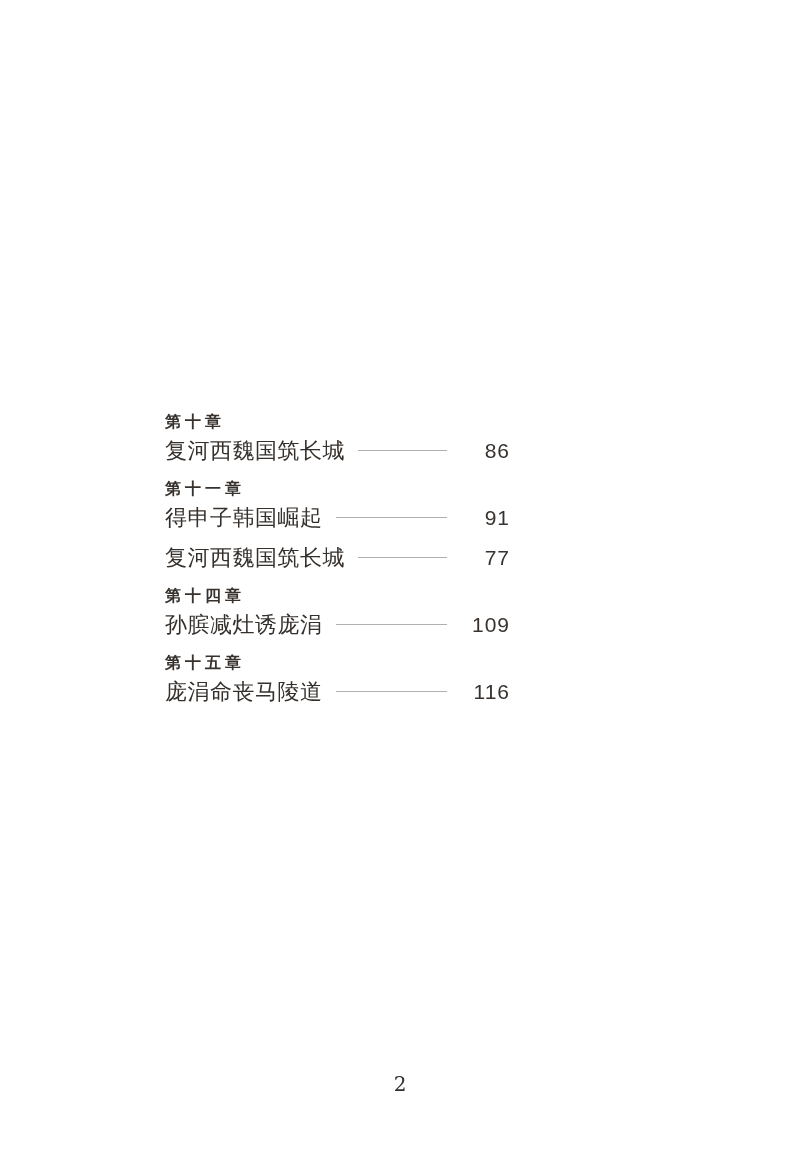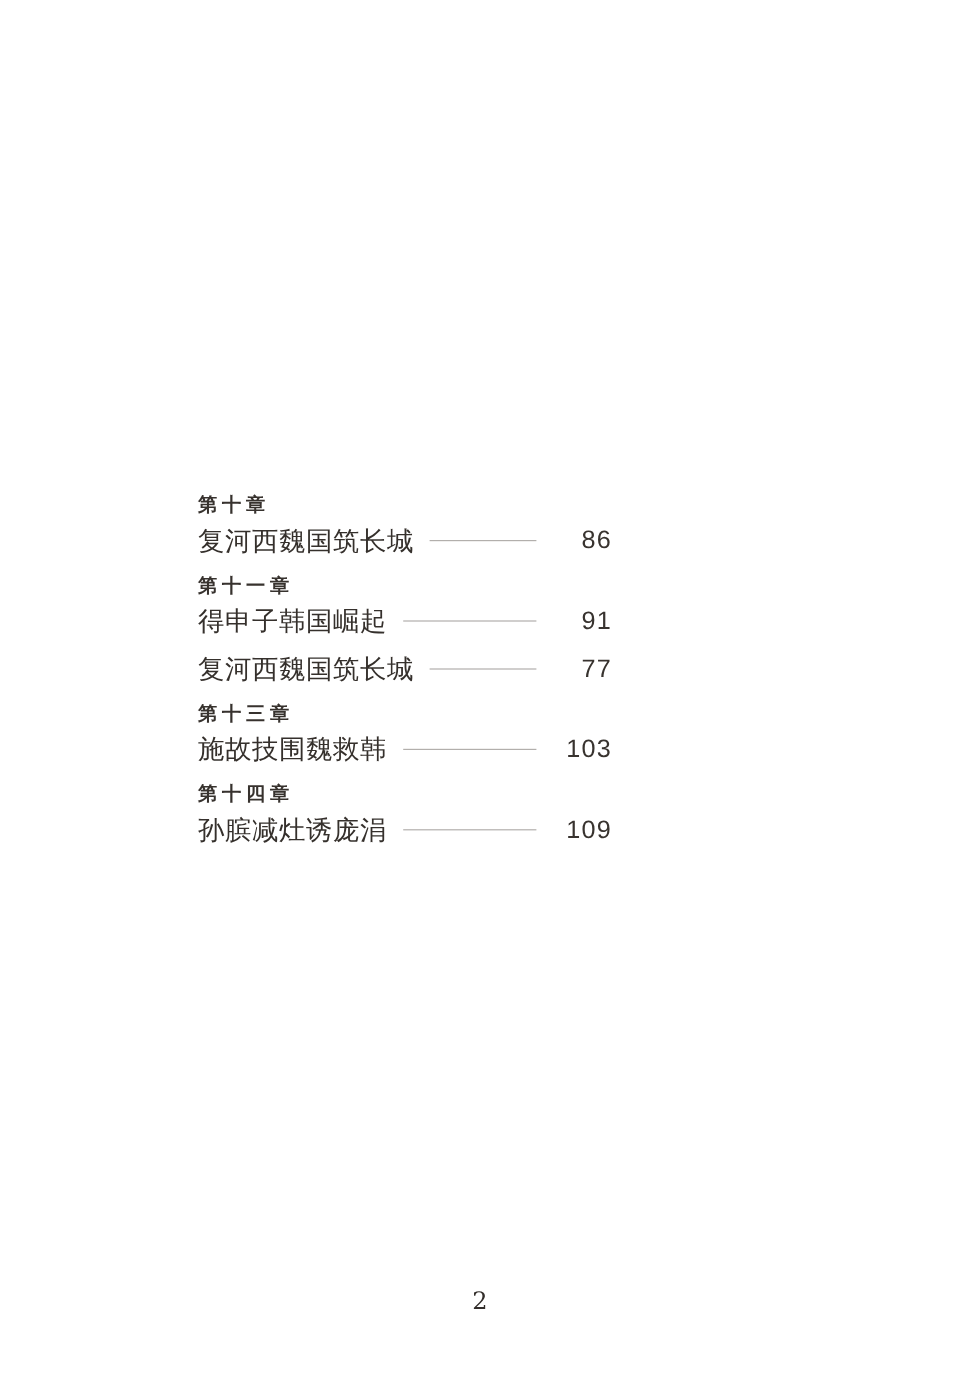--- a/index.html
+++ b/index.html
@@ -100,36 +100,36 @@
     </div>
 
     <div class="toc-entry">
       <div class="title-row">
         <span class="chapter-title">复河西魏国筑长城</span>
         <span class="leader-line"></span>
         <span class="page-ref">77</span>
       </div>
     </div>
 
-    <div class="toc-entry">
-      <div class="chapter-label">第十三章</div>
-      <div class="title-row">
-        <span class="chapter-title">施故技围魏救韩</span>
-        <span class="leader-line"></span>
-        <span class="page-ref">103</span>
-      </div>
-    </div>
 
     <div class="toc-entry">
       <div class="chapter-label">第十四章</div>
       <div class="title-row">
         <span class="chapter-title">孙膑减灶诱庞涓</span>
         <span class="leader-line"></span>
         <span class="page-ref">109</span>
       </div>
     </div>
 
+    <div class="toc-entry">
+      <div class="chapter-label">第十五章</div>
+      <div class="title-row">
+        <span class="chapter-title">庞涓命丧马陵道</span>
+        <span class="leader-line"></span>
+        <span class="page-ref">116</span>
+      </div>
+    </div>
 
   </div>
 
   <div class="folio">2</div>
 
 </div>
 
 </body></html>

